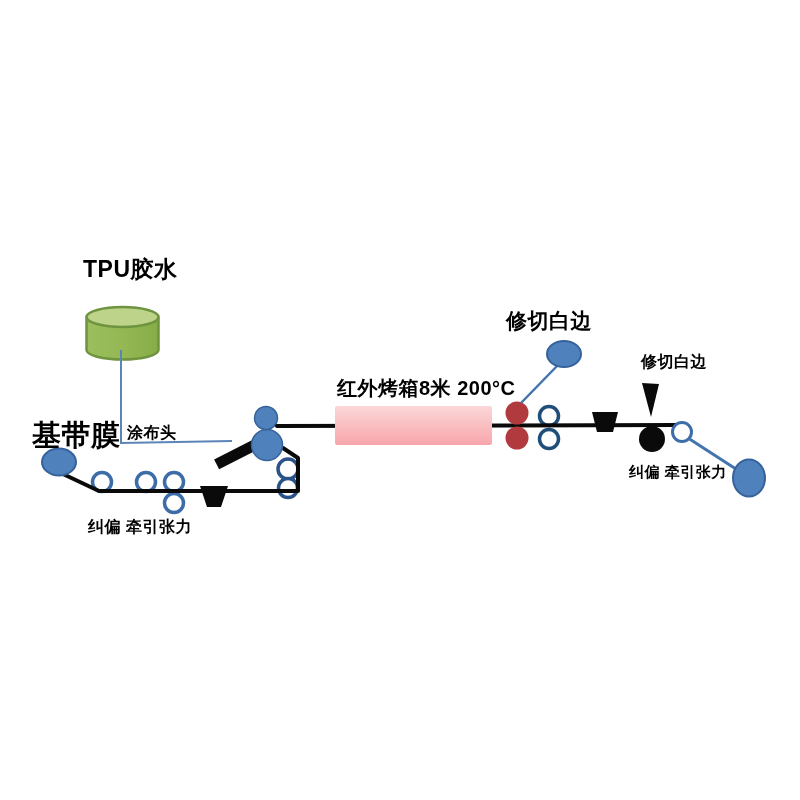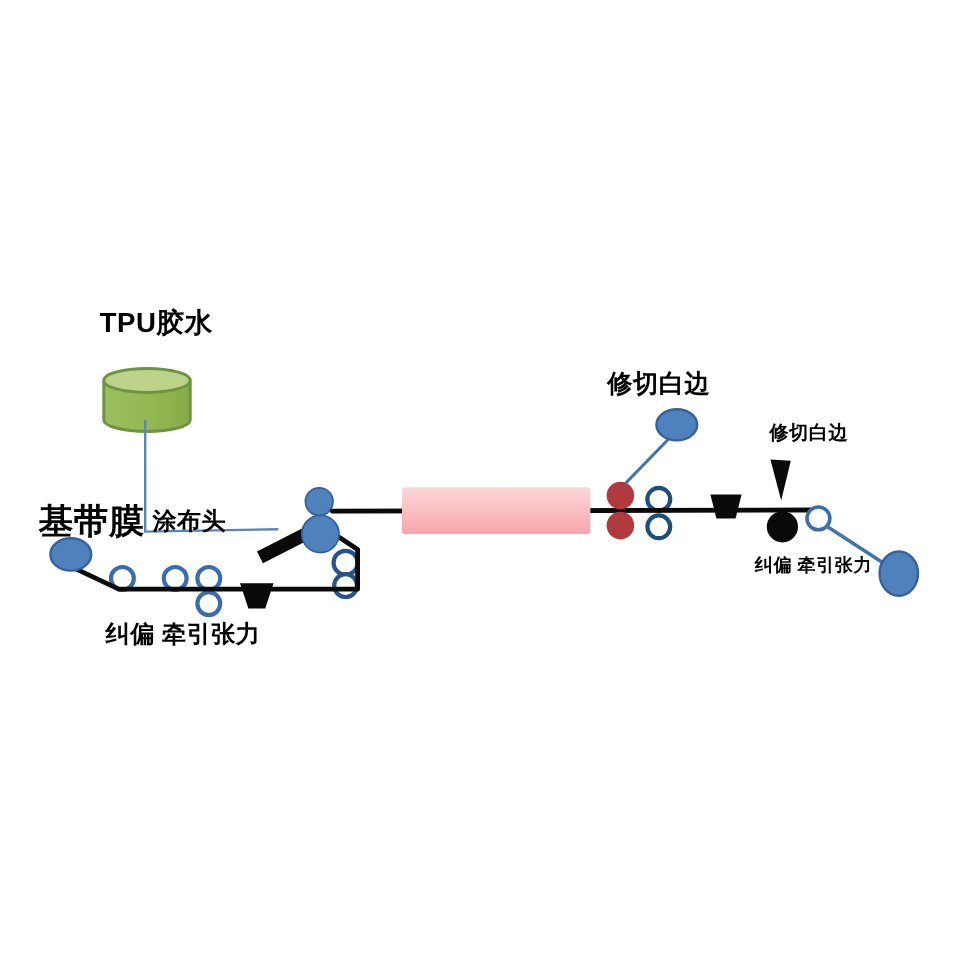--- a/index.html
+++ b/index.html
@@ -12,21 +12,21 @@
   }
   #diagram-svg{position:absolute;left:0;top:0;z-index:2;}
   .lbl{
     position:absolute;
     color:#000;
     white-space:nowrap;
     z-index:3;
     line-height:1.1;
   }
   .lbl.big{font-size:16px;font-weight:700;letter-spacing:0.5px;}
-  .lbl.small{font-size:20px;font-weight:600;letter-spacing:0.5px;}
+  .lbl.small{font-size:16px;font-weight:600;letter-spacing:0.5px;}
   #tpu-glue-label   {left:83px;  top:257px; font-size:23px;}
   #base-film-label  {left:32px;  top:420px; font-size:29px;}
   #coating-head-label{left:127px;top:424px;}
   #tension-left-label{left:88px; top:518px;}
   #oven-label       {left:337px; top:377px; font-size:20px;}
   #hot-melt-label   {left:506px; top:309px; font-size:21px;}
   #trim-label       {left:641px; top:353px;}
   #tension-right-label{left:629px;top:464px;font-size:15px;z-index:1;}
 </style>
 </head>
@@ -94,17 +94,18 @@
     <circle cx="682" cy="432" r="9.5" fill="#fff" stroke="#3C6DA8" stroke-width="3"></circle>
 
     <line x1="688" y1="438" x2="739" y2="471" stroke="#4374AE" stroke-width="3"></line>
     <ellipse cx="749" cy="478" rx="16" ry="18.5" stroke="#36629B" stroke-width="2" fill="#4F81BD"></ellipse>
   </svg>
 
   <div class="lbl big" id="tpu-glue-label">TPU胶水</div>
   <div class="lbl big" id="base-film-label">基带膜</div>
   <div class="lbl small" id="coating-head-label">涂布头</div>
   <div class="lbl small" id="tension-left-label">纠偏 牵引张力</div>
+  <div class="lbl big" id="oven-label">红外烤箱8米 200°C</div>
   <div class="lbl big" id="hot-melt-label">修切白边</div>
   <div class="lbl big" id="trim-label">修切白边</div>
   <div class="lbl small" id="tension-right-label">纠偏 牵引张力</div>
 
 </div>
 
 </body></html>

